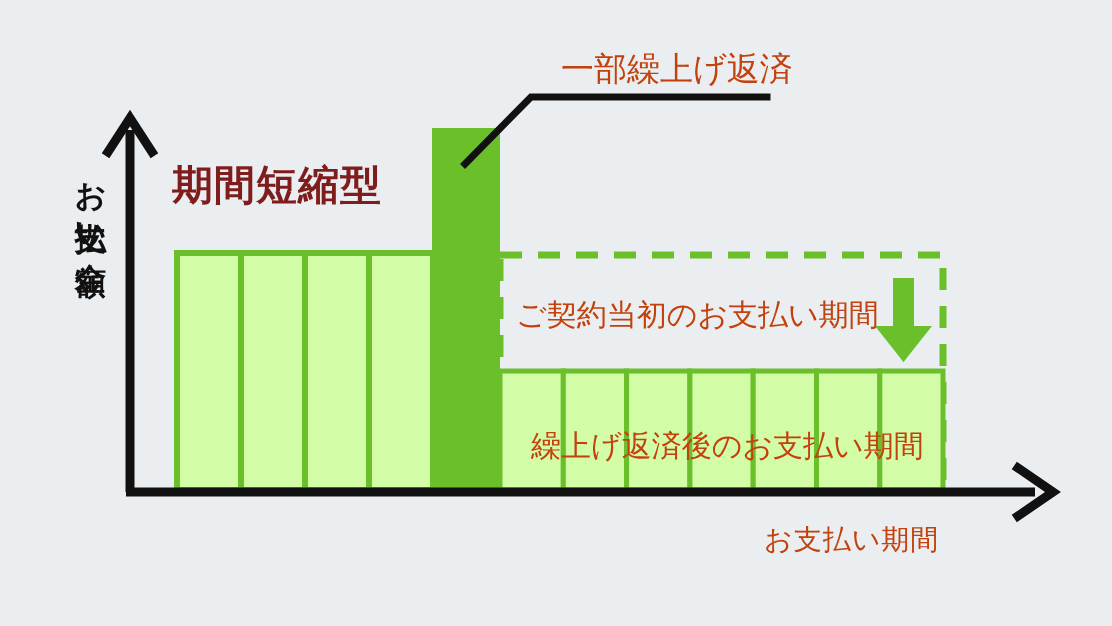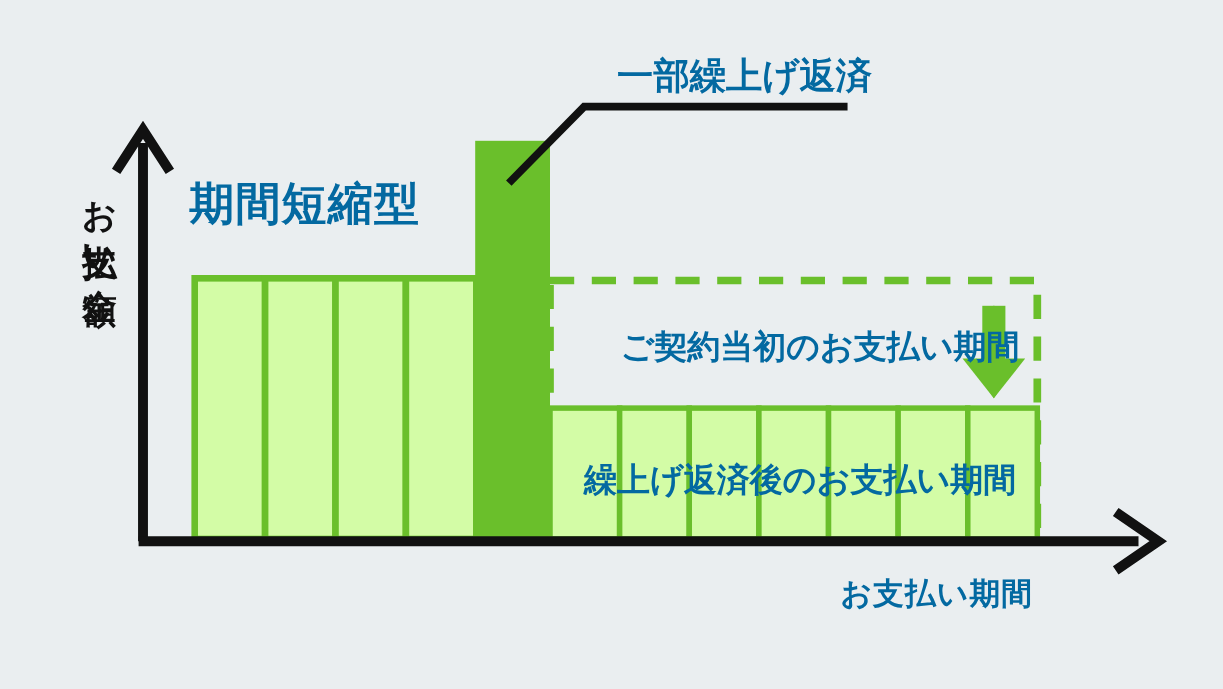--- a/index.html
+++ b/index.html
@@ -6,21 +6,21 @@
   body{
     width:1112px;height:626px;
     background:#eaeef0;
     font-family:"Liberation Sans","DejaVu Sans",sans-serif;
     overflow:hidden;
     position:relative;
   }
   #stage{position:absolute;left:0;top:0;width:1112px;height:626px;}
   svg.layer{position:absolute;left:0;top:0;width:1112px;height:626px;}
 
-  .txt{position:absolute;white-space:nowrap;color:#0369a1;font-weight:700;}
+  .txt{position:absolute;white-space:nowrap;color:#c2410c;font-weight:400;}
 
   #yaxis-label{
     left:52px;top:160px;
     width:54px;
     writing-mode:vertical-rl;
     text-orientation:upright;
     font-size:31px;
     letter-spacing:2px;
     line-height:1.0;
     font-weight:700;
@@ -28,36 +28,35 @@
   }
   #xaxis-label{
     left:764px;top:521px;
     font-size:28px;
     letter-spacing:1px;
   }
   #chart-title{
     left:172px;top:158px;
     font-size:41px;
     letter-spacing:1px;
-    color:#0369a1;
+    color:#7f1d1d;
     font-weight:700;
   }
   #callout-label{
     left:561px;top:47px;
     font-size:33px;
     letter-spacing:0px;
   }
   #original-period-label{
     left:516px;top:295px;
     font-size:30px;
     letter-spacing:0px;
-    margin-left:48px;
   }
   #after-period-label{
-    left:531px;top:416px;
+    left:531px;top:426px;
     font-size:30px;
     letter-spacing:0px;
   }
 </style>
 </head>
 <body>
 
 <div id="stage">
 
   <svg class="layer" viewBox="0 0 1112 626">

